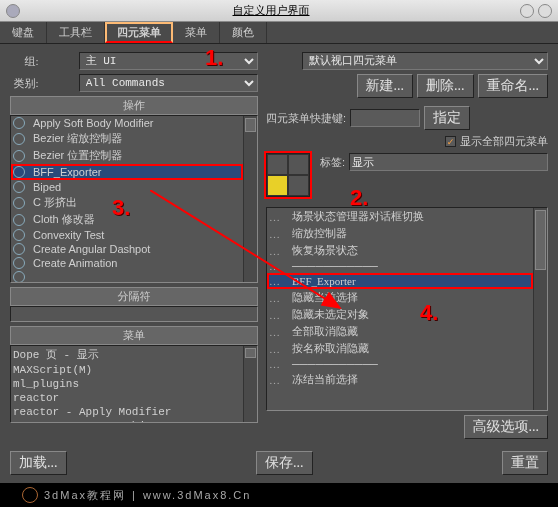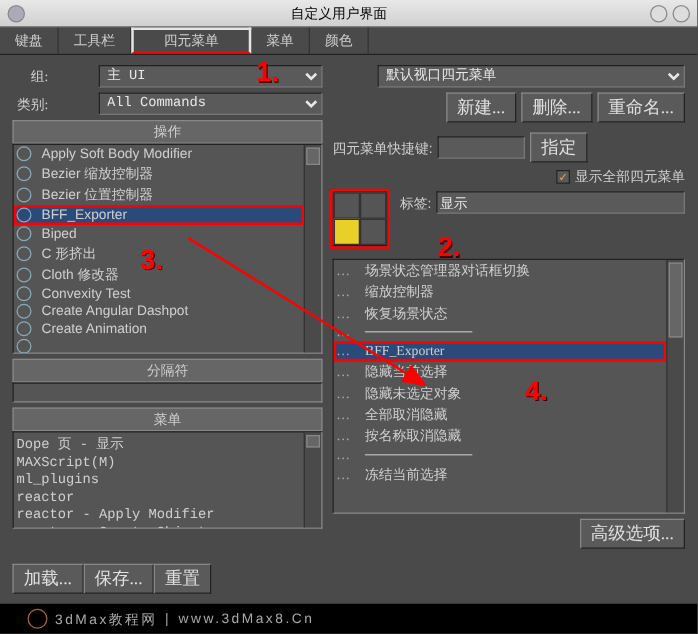--- a/index.html
+++ b/index.html
@@ -1,23 +1,23 @@
 <!DOCTYPE html>
 <html><head>
 <meta charset="utf-8">
 <style>
 * { box-sizing: border-box; margin: 0; padding: 0; font-family: "Microsoft YaHei", SimSun, sans-serif; font-size: 11px; }
 body { background: #4a4a4a; color: #d0d0d0; width: 558px; height: 507px; position: relative; overflow: hidden; }
 .titlebar { background: linear-gradient(#e8e8e8,#d0d0d0); height: 22px; display: flex; align-items: center; padding: 0 6px; color: #000; border-bottom: 1px solid #888; }
 .titlebar .icon { width: 14px; height: 14px; border: 1px solid #888; border-radius: 50%; background: #aab; margin-right: 6px; }
-.titlebar .title { flex: 1; text-align: center; font-family: SimSun; }
+.titlebar .title { flex: 1; text-align: center; font-family: SimSun; text-decoration: underline; }
 .titlebar .wbtn { width: 14px; height: 14px; border: 1px solid #888; border-radius: 50%; margin-left: 4px; background: #ddd; }
 .tabs { display: flex; background: #4a4a4a; border-bottom: 1px solid #222; height: 22px; }
 .tab { padding: 3px 12px; color: #d0d0d0; border-right: 1px solid #333; cursor: pointer; }
-.tab.active { border: 2px solid #e5e5e5; border-bottom: 2px solid red; padding: 1px 24px; }
+.tab.active { border: 2px solid #fdba74; border-bottom: 2px solid red; padding: 1px 10px; font-weight: bold; }
 .content { display: flex; gap: 8px; padding: 8px 10px 4px 10px; }
 .left { width: 248px; }
 .right { flex: 1; }
 .row { display: flex; align-items: center; margin-bottom: 4px; gap: 4px; }
 label.lbl { text-align: right; width: 40px; color: #d0d0d0; font-family: SimSun; }
 select, input[type=text] { background: #5a5a5a; color: #e8e8e8; border: 1px solid #222; border-right-color: #777; border-bottom-color: #777; height: 18px; font-size: 11px; padding: 0 2px; font-family: "Courier New", monospace; }
 select { width: 100%; margin-left: 36px; }
 .btn { background: #5a5a5a; color: #e0e0e0; border: 1px solid #888; border-right-color: #222; border-bottom-color: #222; padding: 2px 8px; font-size: 14px; cursor: pointer; font-family: SimSun; }
 .panel-head { background: #666; border: 1px solid #888; text-align: center; padding: 1px 0; margin-top: 4px; font-family: SimSun; }
 .listbox { background: #555; border: 1px solid #222; border-right-color: #888; border-bottom-color: #888; overflow: hidden; position: relative; }
@@ -33,21 +33,21 @@
 .quadbox.hi { outline: 2px solid red; }
 .qc { background: #555; border: 1px solid #333; }
 .qc.on { background: #e8d028; }
 .right-list .li { font-family: SimSun; }
 .right-list .li::before { content: "…"; color: #aaa; margin-right: 4px; }
 .anno { position: absolute; color: red; font-weight: bold; font-size: 22px; font-family: Arial; text-shadow: 1px 1px 0 #400; pointer-events: none; }
 .arrow { position: absolute; pointer-events: none; }
 .footer { position: absolute; bottom: 0; left: 0; right: 0; height: 24px; background: #000; display: flex; align-items: center; padding: 0 22px; gap: 6px; color: #a8a8a8; font-family: Arial; letter-spacing: 2px; }
 .footer .logo { width: 16px; height: 16px; border-radius: 50%; border: 1px solid #a63; }
 .checkbox { width: 11px; height: 11px; background: #5a5a5a; border: 1px solid #222; display: inline-flex; align-items: center; justify-content: center; color: #faa040; font-size: 9px; }
-.bottom-btns { display: flex; gap: 0; justify-content: flex-start; padding: 4px 10px; }
+.bottom-btns { display: flex; gap: 20px; justify-content: space-between; padding: 4px 10px; }
 </style>
 </head>
 <body>
 
 <div class="titlebar">
   <span class="icon"></span>
   <span class="title">自定义用户界面</span>
   <span class="wbtn"></span>
   <span class="wbtn"></span>
 </div>

